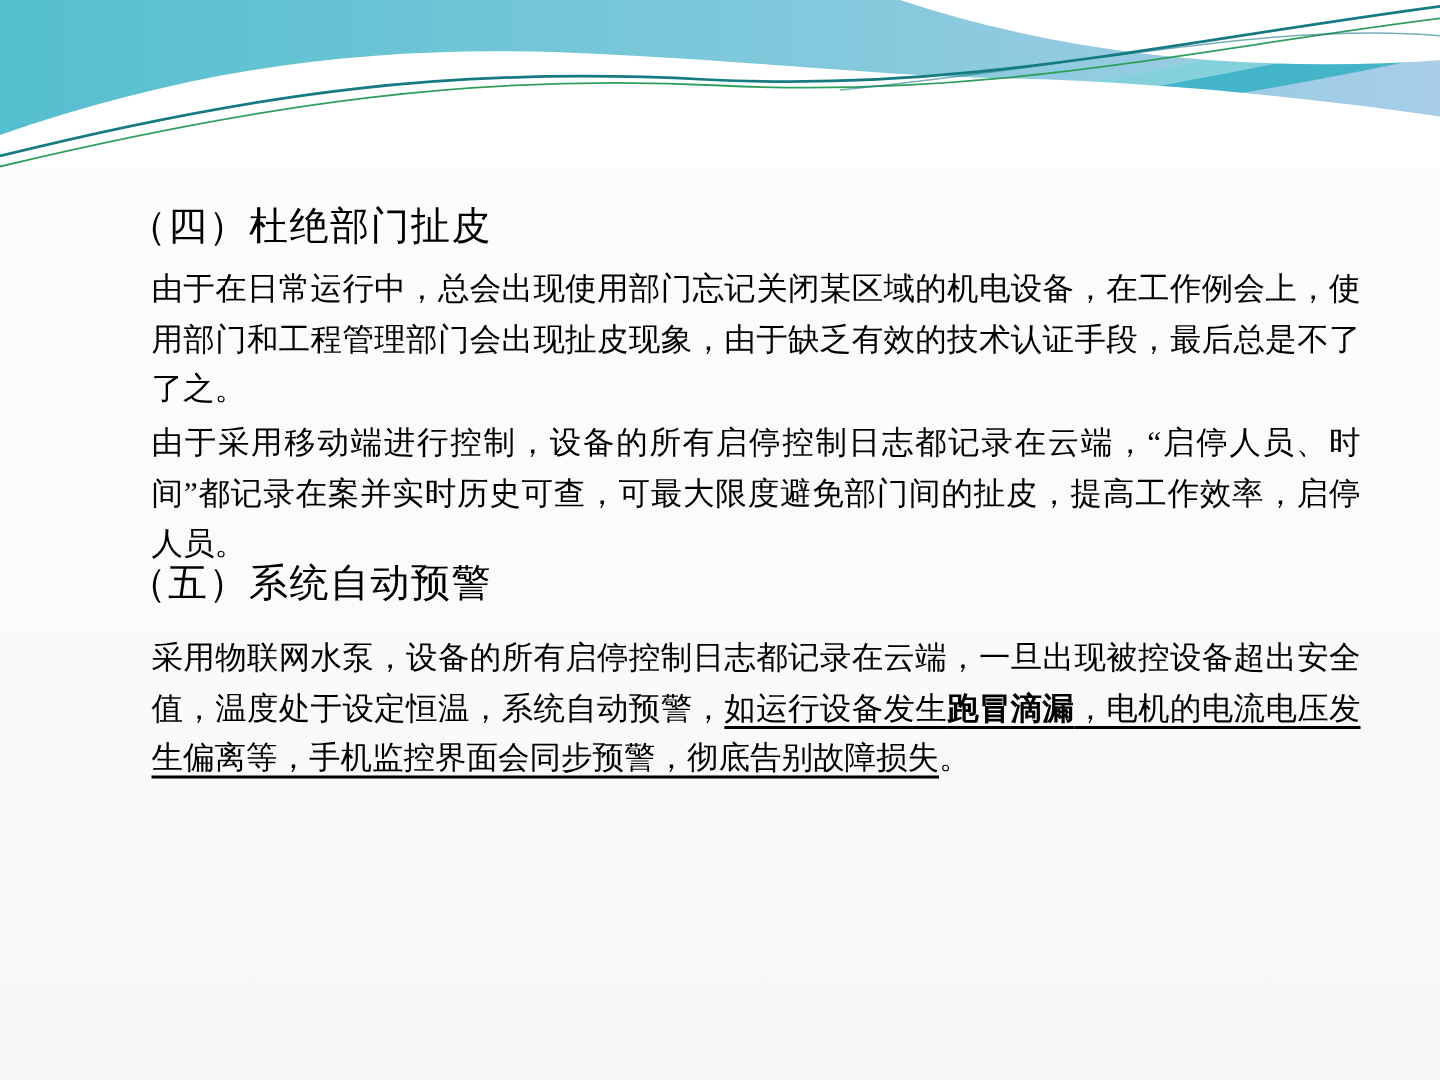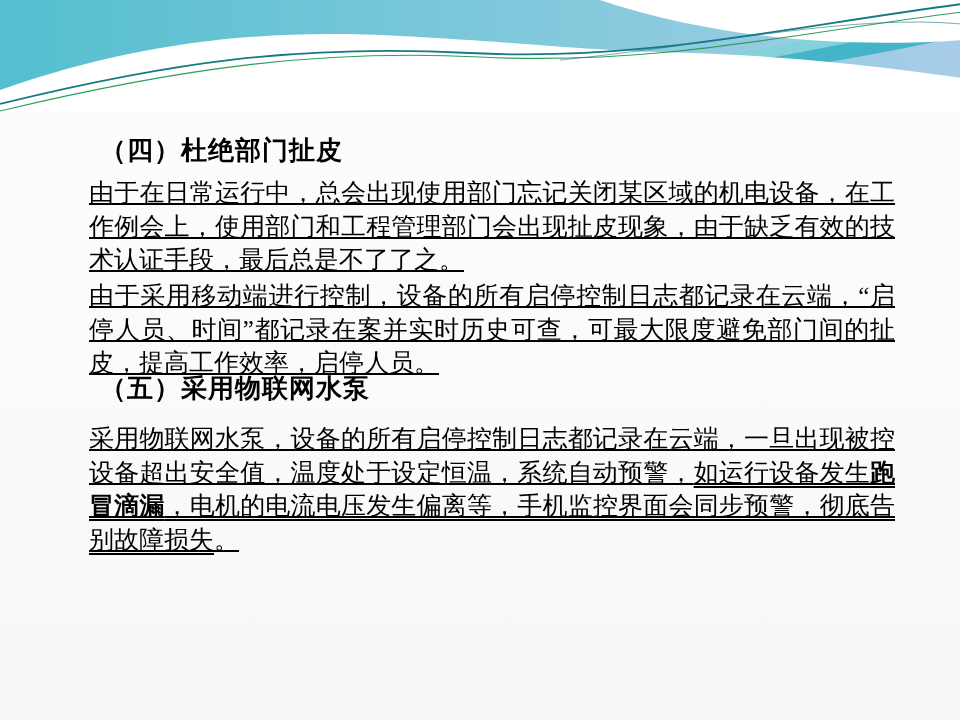--- a/index.html
+++ b/index.html
@@ -14,29 +14,29 @@
     position:absolute;left:0;top:0;width:960px;height:720px;
     background:linear-gradient(180deg,#fdfdfd 0%,#fafafa 60%,#f7f7f7 100%);
   }
   .header-wave{
     position:absolute;left:0;top:0;width:960px;height:112px;
   }
   .content{
     position:absolute;left:85px;top:0;width:808px;color:#000;
   }
   .h-block{
-    position:absolute;left:15px;width:808px;
-    font-size:26px;font-weight:bold;line-height:30px;
+    position:absolute;left:0;width:808px;
+    font-size:26px;font-weight:normal;line-height:30px;
     letter-spacing:1px;white-space:nowrap;
   }
   .p-block{
-    position:absolute;left:4px;width:806px;
-    font-size:25px;line-height:33.5px;
+    position:absolute;left:16px;width:806px;
+    font-size:21px;line-height:33.5px;
     text-align:justify;text-justify:inter-ideograph;
-    word-break:break-all;overflow-wrap:break-word;text-decoration:underline;
+    word-break:break-all;overflow-wrap:break-word;
   }
   #heading1{top:136px;}
   #para1{top:176px;}
   #para2{top:279px;}
   #heading2{top:374px;}
   #para3{top:422px;}
   .seg-u{
     text-decoration:underline;
     text-decoration-thickness:2px;
     text-underline-offset:5px;
@@ -70,18 +70,18 @@
     <path d="M560,60 C 720,44 850,14 962,24" fill="none" stroke-width="1" opacity="0.6" stroke="#157a82"></path>
   </svg>
 
   <div class="content">
     <div id="heading1" class="h-block">（四）杜绝部门扯皮</div>
 
     <div id="para1" class="p-block">由于在日常运行中，总会出现使用部门忘记关闭某区域的机电设备，在工作例会上，使用部门和工程管理部门会出现扯皮现象，由于缺乏有效的技术认证手段，最后总是不了了之。</div>
 
     <div id="para2" class="p-block">由于采用移动端进行控制，设备的所有启停控制日志都记录在云端，“启停人员、时间”都记录在案并实时历史可查，可最大限度避免部门间的扯皮，提高工作效率，启停人员。</div>
 
-    <div id="heading2" class="h-block">（五）采用物联网水泵</div>
+    <div id="heading2" class="h-block">（五）系统自动预警</div>
 
     <div id="para3" class="p-block"><span>采用物联网水泵，设备的所有启停控制日志都记录在云端，一旦出现被控设备超出安全值，温度处于设定恒温，系统自动预警，</span><span class="seg-u">如运行设备发生</span><span class="seg-u seg-b">跑冒滴漏</span><span class="seg-u">，电机的电流电压发生偏离等，手机监控界面会同步预警，彻底告别故障损失</span><span>。</span></div>
   </div>
 
 </div>
 
 </body></html>

